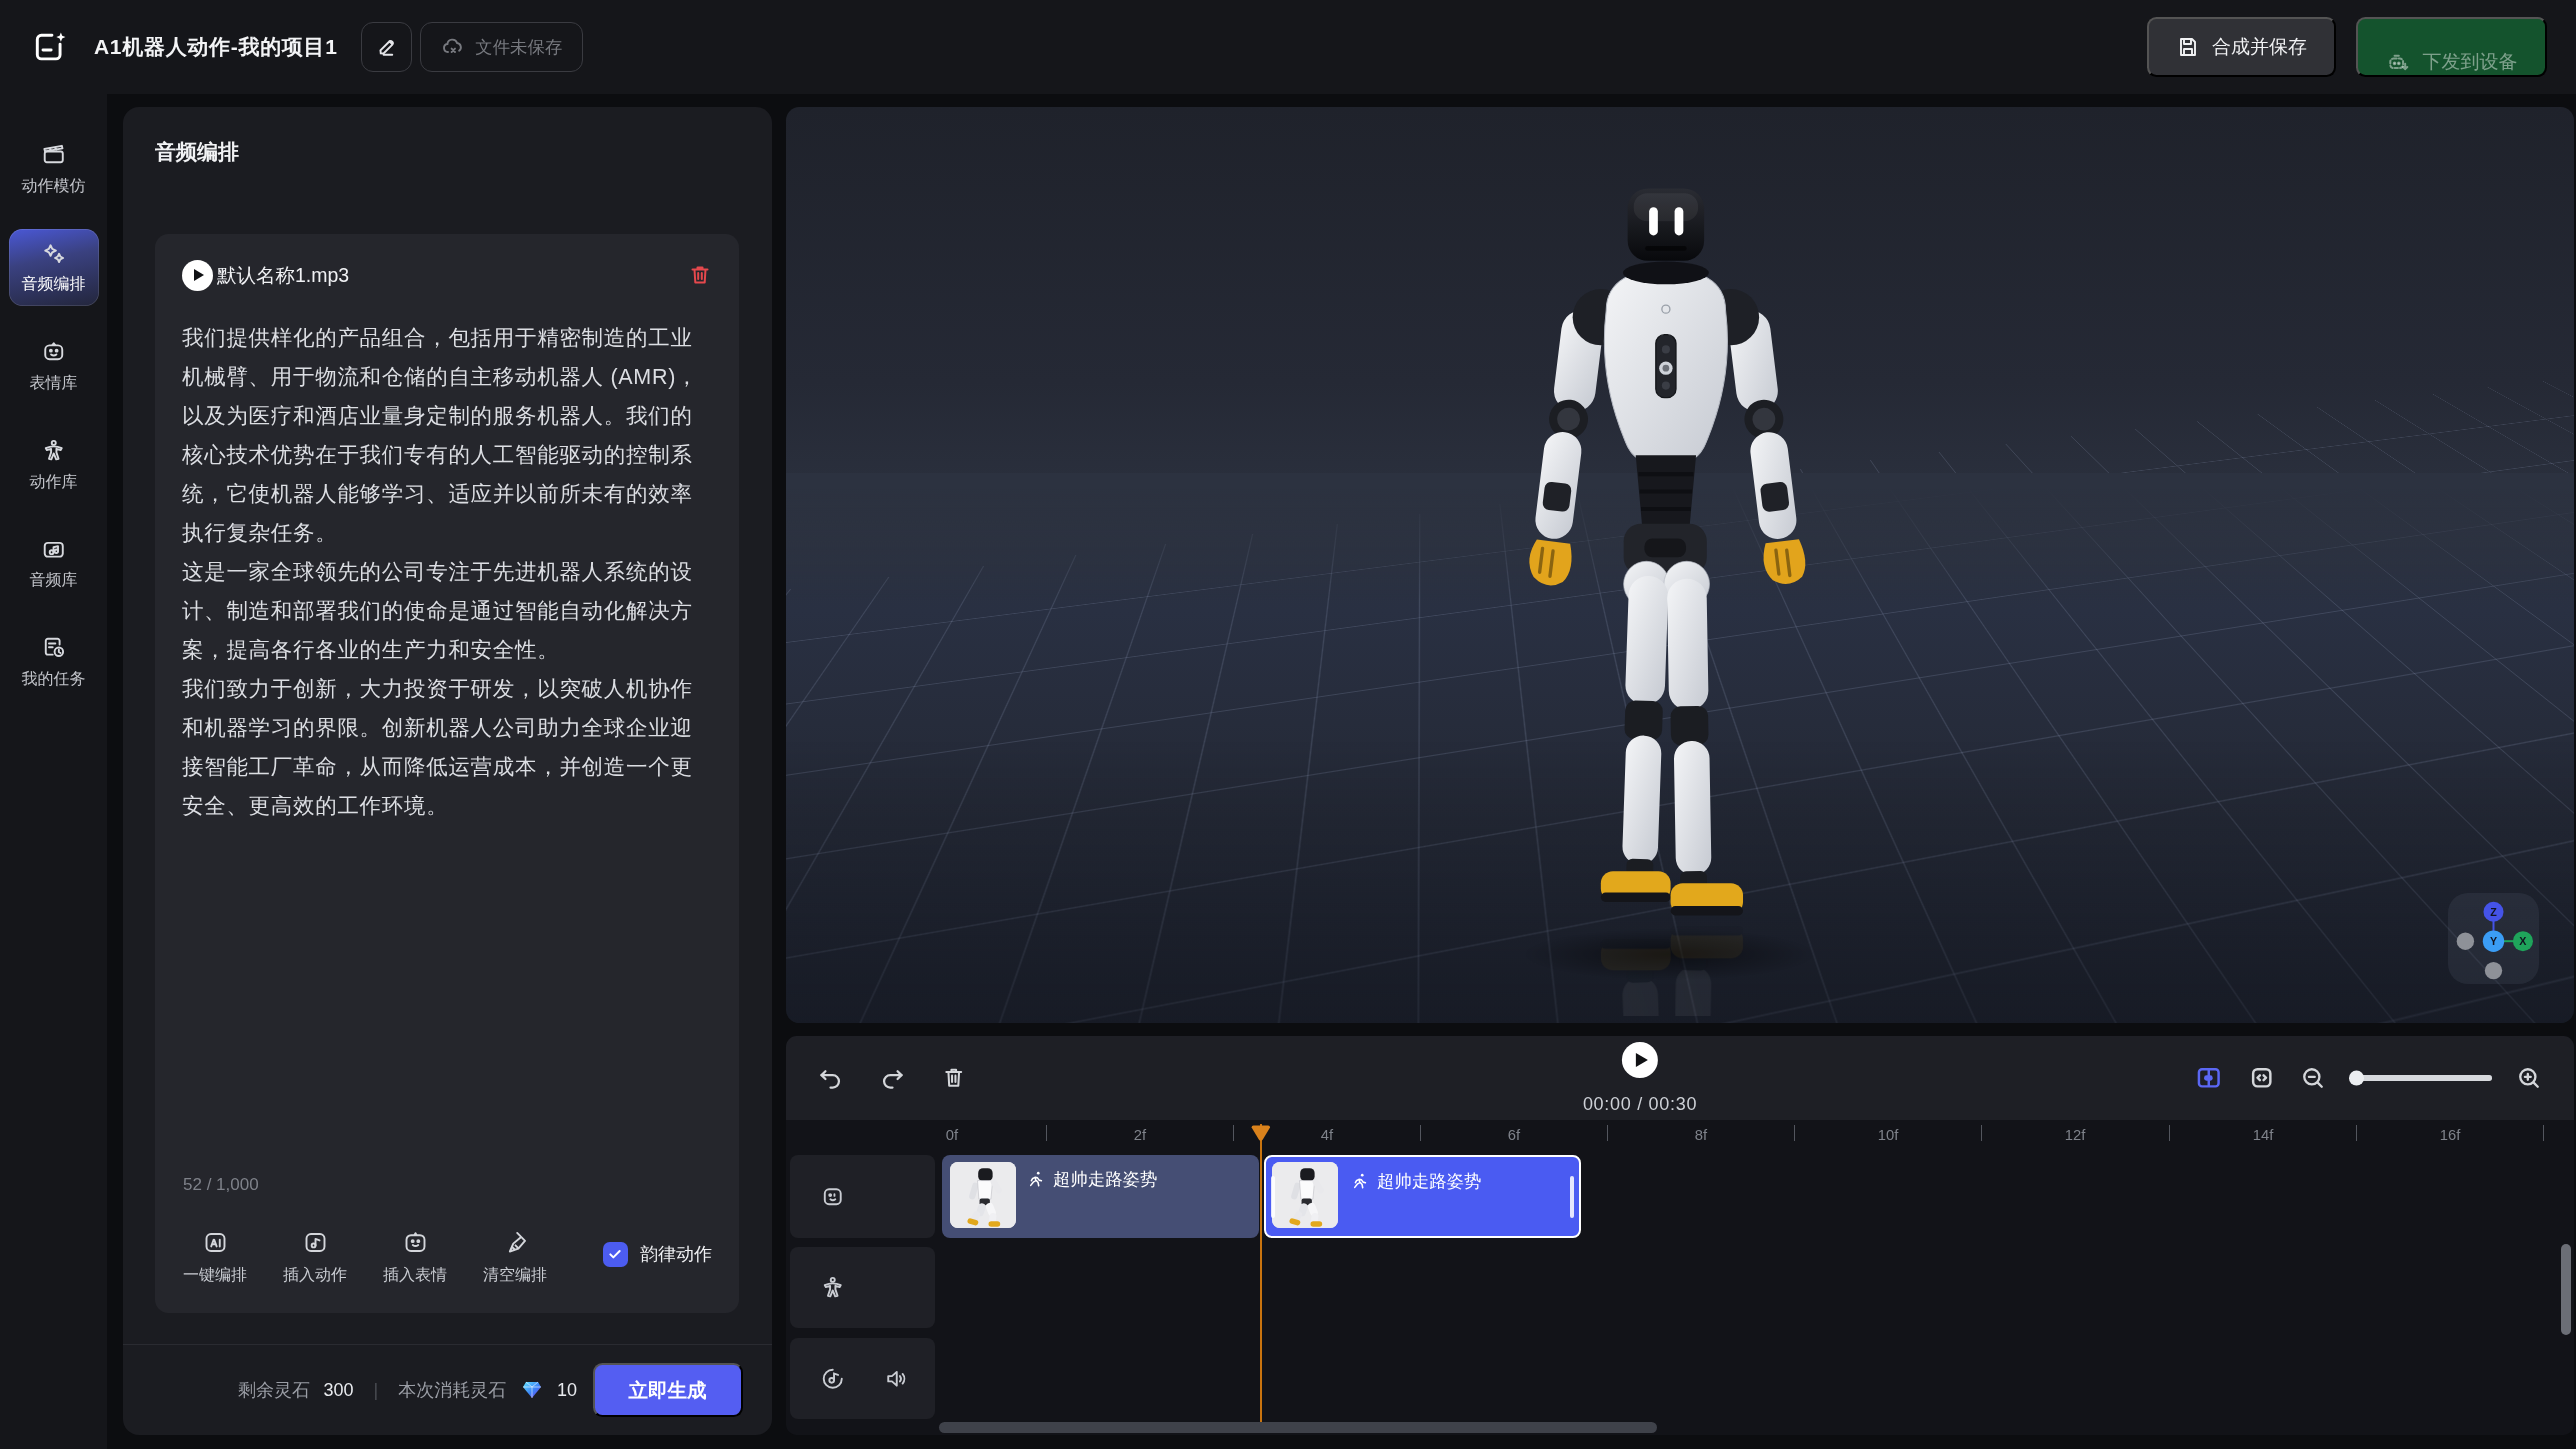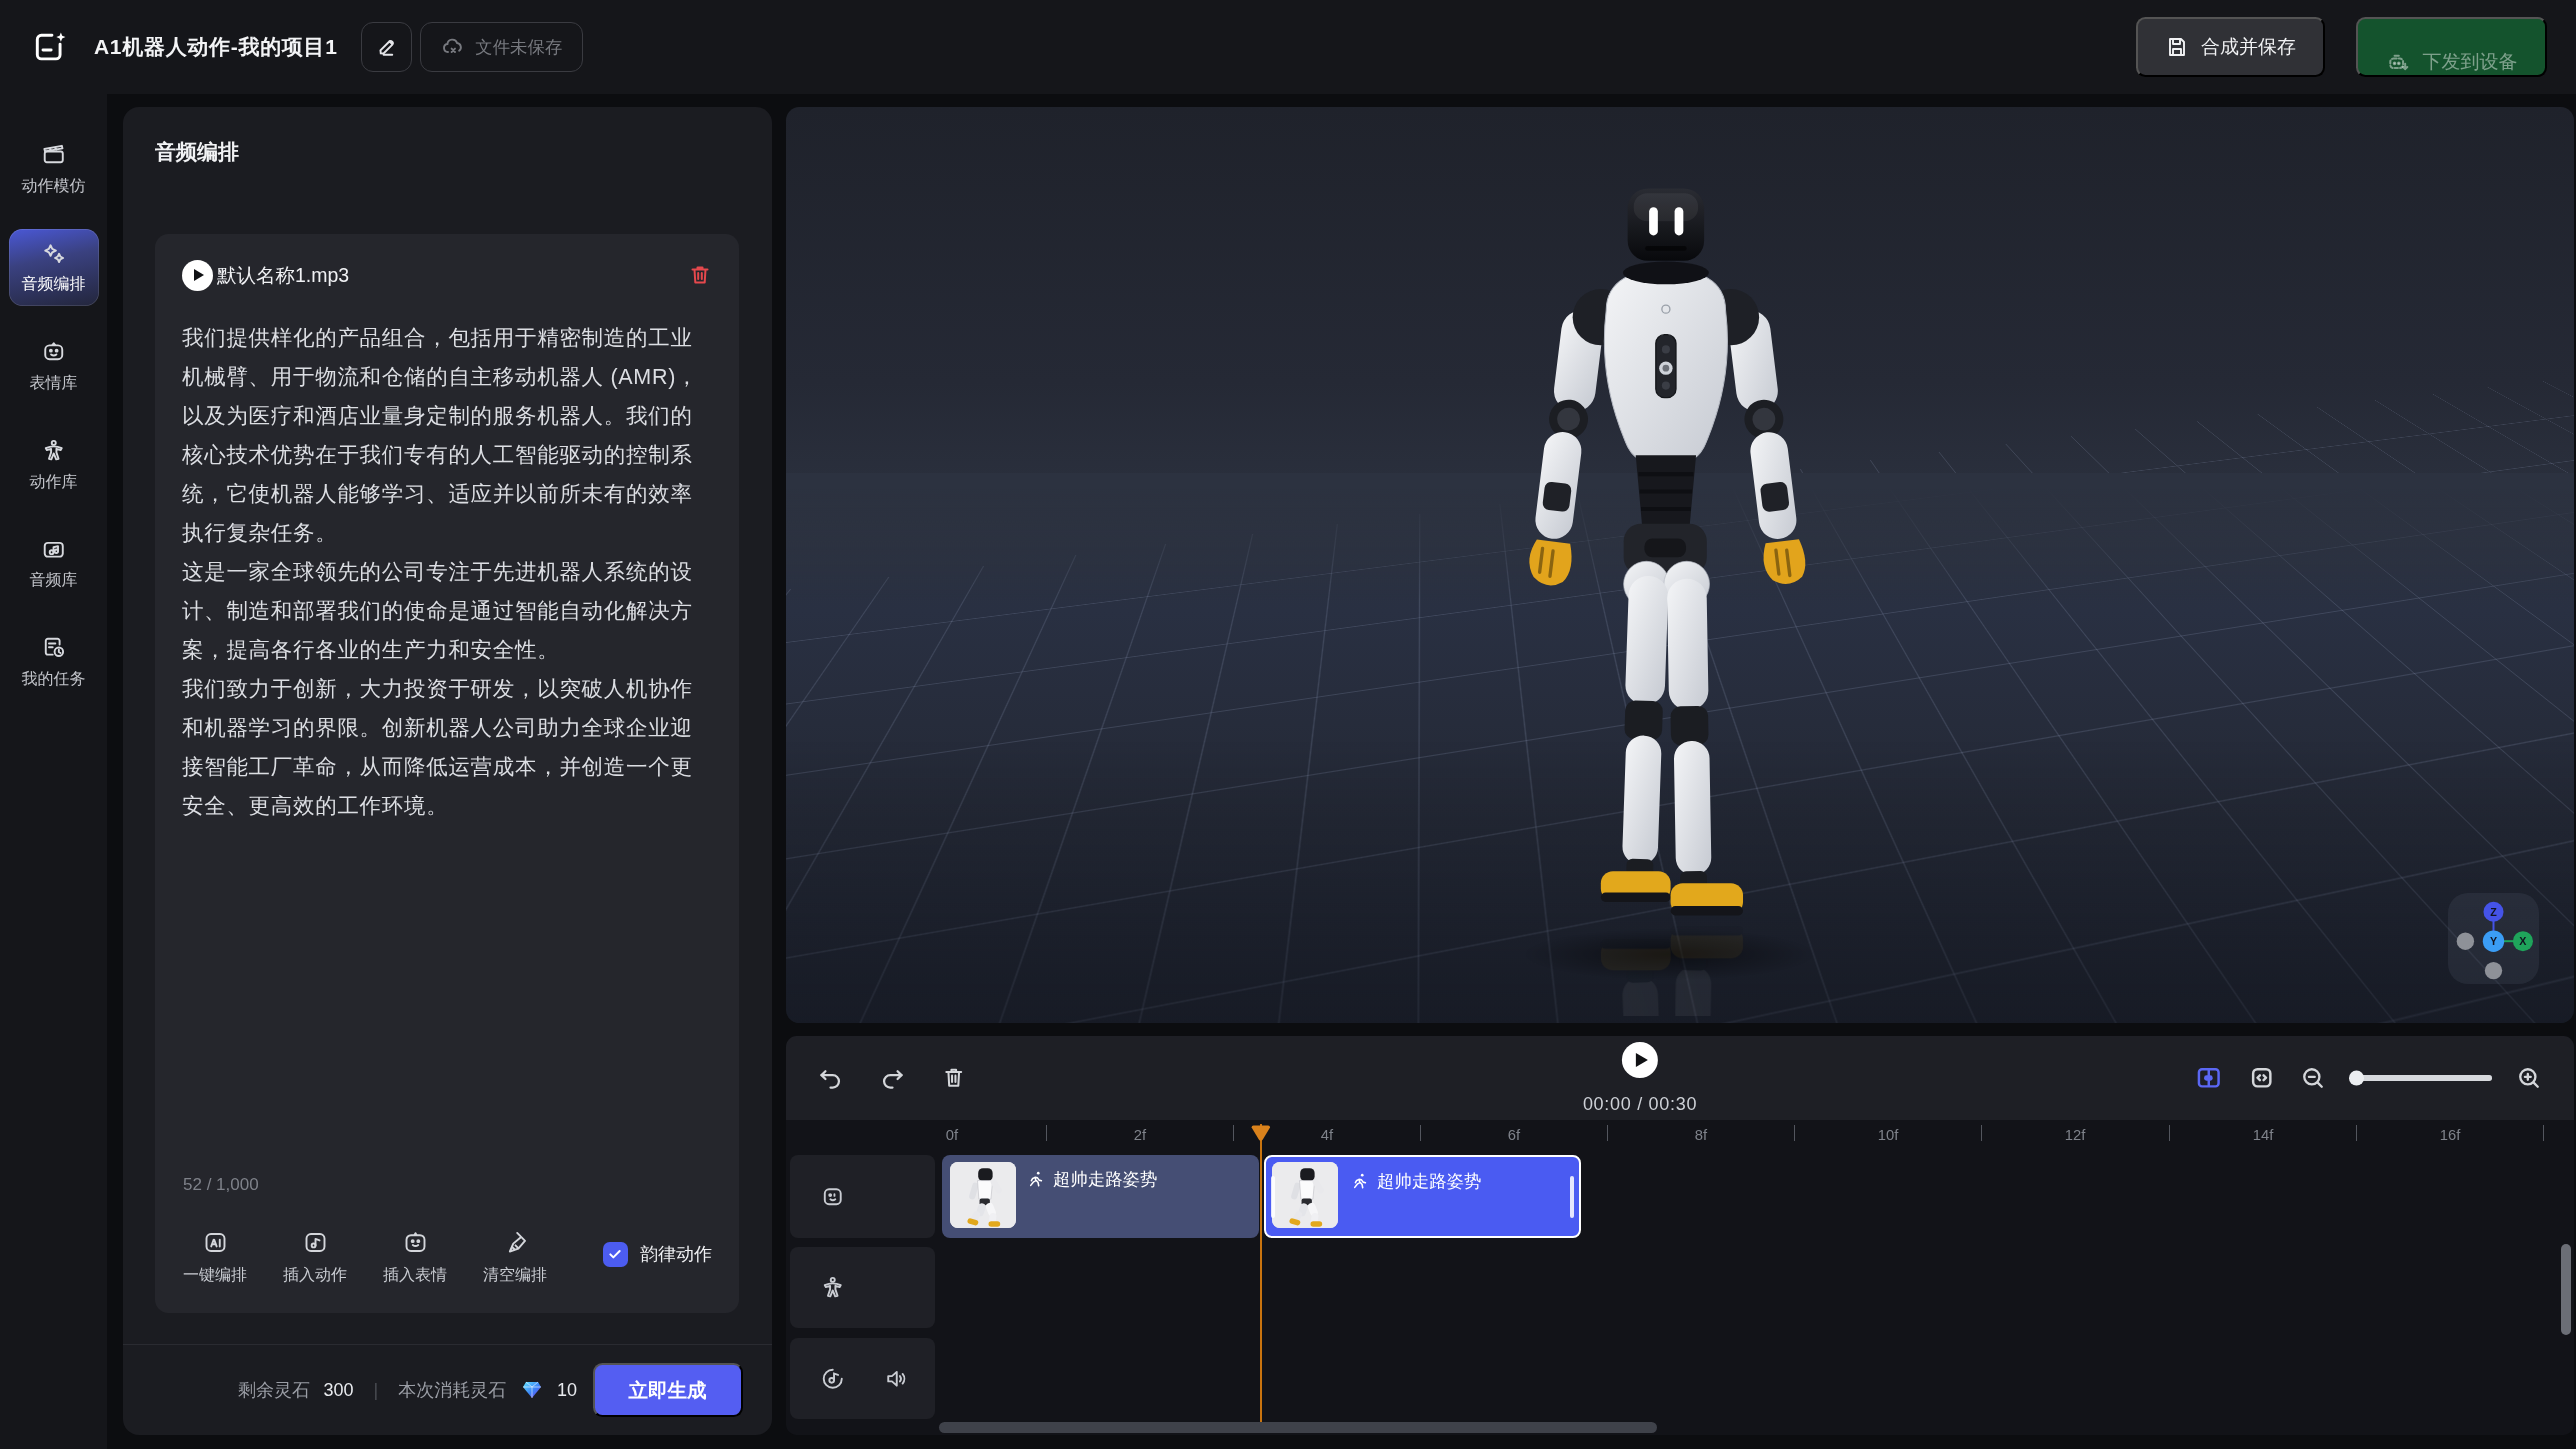--- a/index.html
+++ b/index.html
@@ -13,21 +13,21 @@
 
   
   .topbar { position:absolute; left:0; top:0; width:2576px; height:94px;
     background:#15161a; display:flex; align-items:center; padding:0 29.5px; z-index:5; }
   .logo { width:39px; height:39px; margin-right:25.5px; }
   .doc-title { font-size:21px; font-weight:600; color:#f3f4f6; letter-spacing:0.7px; }
   .icon-btn { height:50px; border:0.7px solid #3a3b41; border-radius:12px;
     display:flex; align-items:center; justify-content:center; background:transparent; }
   .edit-btn { width:51px; margin-left:23px; color:#e4e5e9; }
   .unsaved-btn { padding:0 20px; margin-left:8px; gap:10.7px; color:#77797f; font-size:17.4px; }
-  .topbar-right { margin-left:auto; display:flex; gap:31px; }
+  .topbar-right { margin-left:auto; display:flex; gap:20px; }
   .save-btn { height:60px; padding:0 27px; background:#303136; border-radius:9.4px;
     display:flex; align-items:center; gap:12px; color:#f1f2f4; font-size:19px; }
   .deploy-btn { height:60px; padding:0 27px; background:#14532d; border-radius:9.4px;
     display:flex; align-items:flex-end; gap:12px; color:rgba(255,255,255,.45); font-size:19px; }
 
   
   .sidebar { position:absolute; left:0; top:94px; width:107px; height:1355px;
     background:#15161a; display:flex; flex-direction:column; align-items:center;
     padding-top:36px; gap:21.5px; z-index:4; }
   .side-item { width:90px; display:flex; flex-direction:column; align-items:center;

